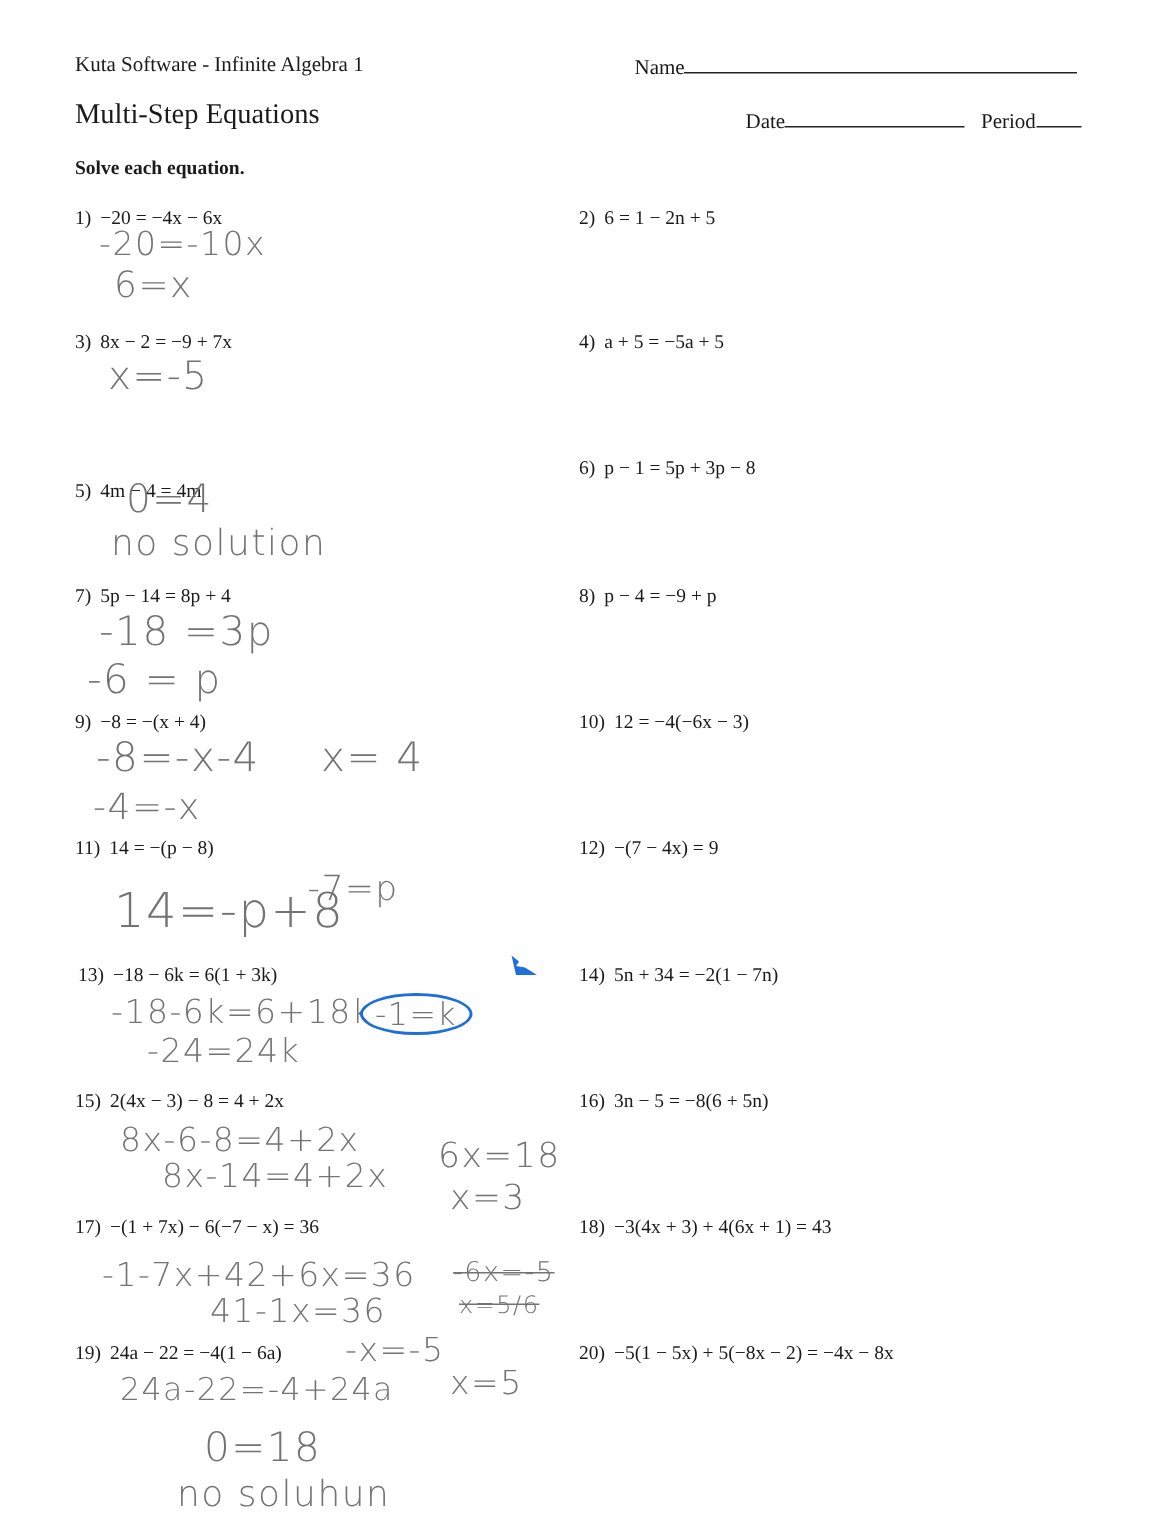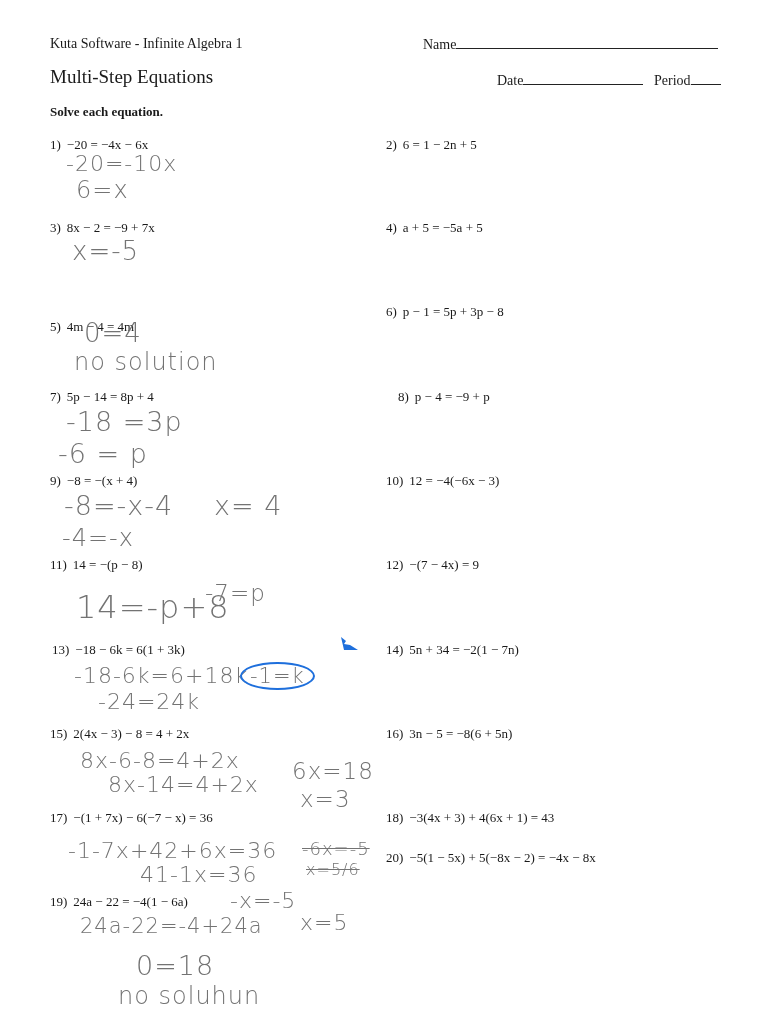--- a/index.html
+++ b/index.html
@@ -46,27 +46,27 @@
 <div class="abs prob" style="left:50px; top:473px;"><span class="num">9)</span><span>−8 = −(x + 4)</span></div>
 <div class="abs prob" style="left:50px; top:557px;"><span class="num">11)</span><span>14 = −(p − 8)</span></div>
 <div class="abs prob" style="left:52px; top:642px;"><span class="num">13)</span><span>−18 − 6k = 6(1 + 3k)</span></div>
 <div class="abs prob" style="left:50px; top:726px;"><span class="num">15)</span><span>2(4x − 3) − 8 = 4 + 2x</span></div>
 <div class="abs prob" style="left:50px; top:810px;"><span class="num">17)</span><span>−(1 + 7x) − 6(−7 − x) = 36</span></div>
 <div class="abs prob" style="left:50px; top:894px;"><span class="num">19)</span><span>24a − 22 = −4(1 − 6a)</span></div>
 
 <div class="abs prob" style="left:386px; top:137px;"><span class="num">2)</span><span>6 = 1 − 2n + 5</span></div>
 <div class="abs prob" style="left:386px; top:220px;"><span class="num">4)</span><span>a + 5 = −5a + 5</span></div>
 <div class="abs prob" style="left:386px; top:304px;"><span class="num">6)</span><span>p − 1 = 5p + 3p − 8</span></div>
-<div class="abs prob" style="left:398px; top:389px;"><span class="num">8)</span><span>p − 4 = −9 + p</span></div>
+<div class="abs prob" style="left:386px; top:389px;"><span class="num">8)</span><span>p − 4 = −9 + p</span></div>
 <div class="abs prob" style="left:386px; top:473px;"><span class="num">10)</span><span>12 = −4(−6x − 3)</span></div>
 <div class="abs prob" style="left:386px; top:557px;"><span class="num">12)</span><span>−(7 − 4x) = 9</span></div>
 <div class="abs prob" style="left:386px; top:642px;"><span class="num">14)</span><span>5n + 34 = −2(1 − 7n)</span></div>
 <div class="abs prob" style="left:386px; top:726px;"><span class="num">16)</span><span>3n − 5 = −8(6 + 5n)</span></div>
 <div class="abs prob" style="left:386px; top:810px;"><span class="num">18)</span><span>−3(4x + 3) + 4(6x + 1) = 43</span></div>
-<div class="abs prob" style="left:386px; top:850px;text-align:right;"><span class="num">20)</span><span>−5(1 − 5x) + 5(−8x − 2) = −4x − 8x</span></div>
+<div class="abs prob" style="left:386px; top:894px;text-align:right;"><span class="num">20)</span><span>−5(1 − 5x) + 5(−8x − 2) = −4x − 8x</span></div>
 
 <div class="hw" style="left:66px; top:151px; font-size:22px;">-20=-10x</div>
 <div class="hw" style="left:76px; top:176px; font-size:24px;">6=x</div>
 
 <div class="hw" style="left:72px; top:236px; font-size:26px;">x=-5</div>
 
 <div class="hw" style="left:84px; top:318px; font-size:26px;">0=4</div>
 <div class="hw" style="left:74px; top:348px; font-size:24px;">no solution</div>
 
 <div class="hw" style="left:66px; top:406px; font-size:27px;">-18 =3p</div>

